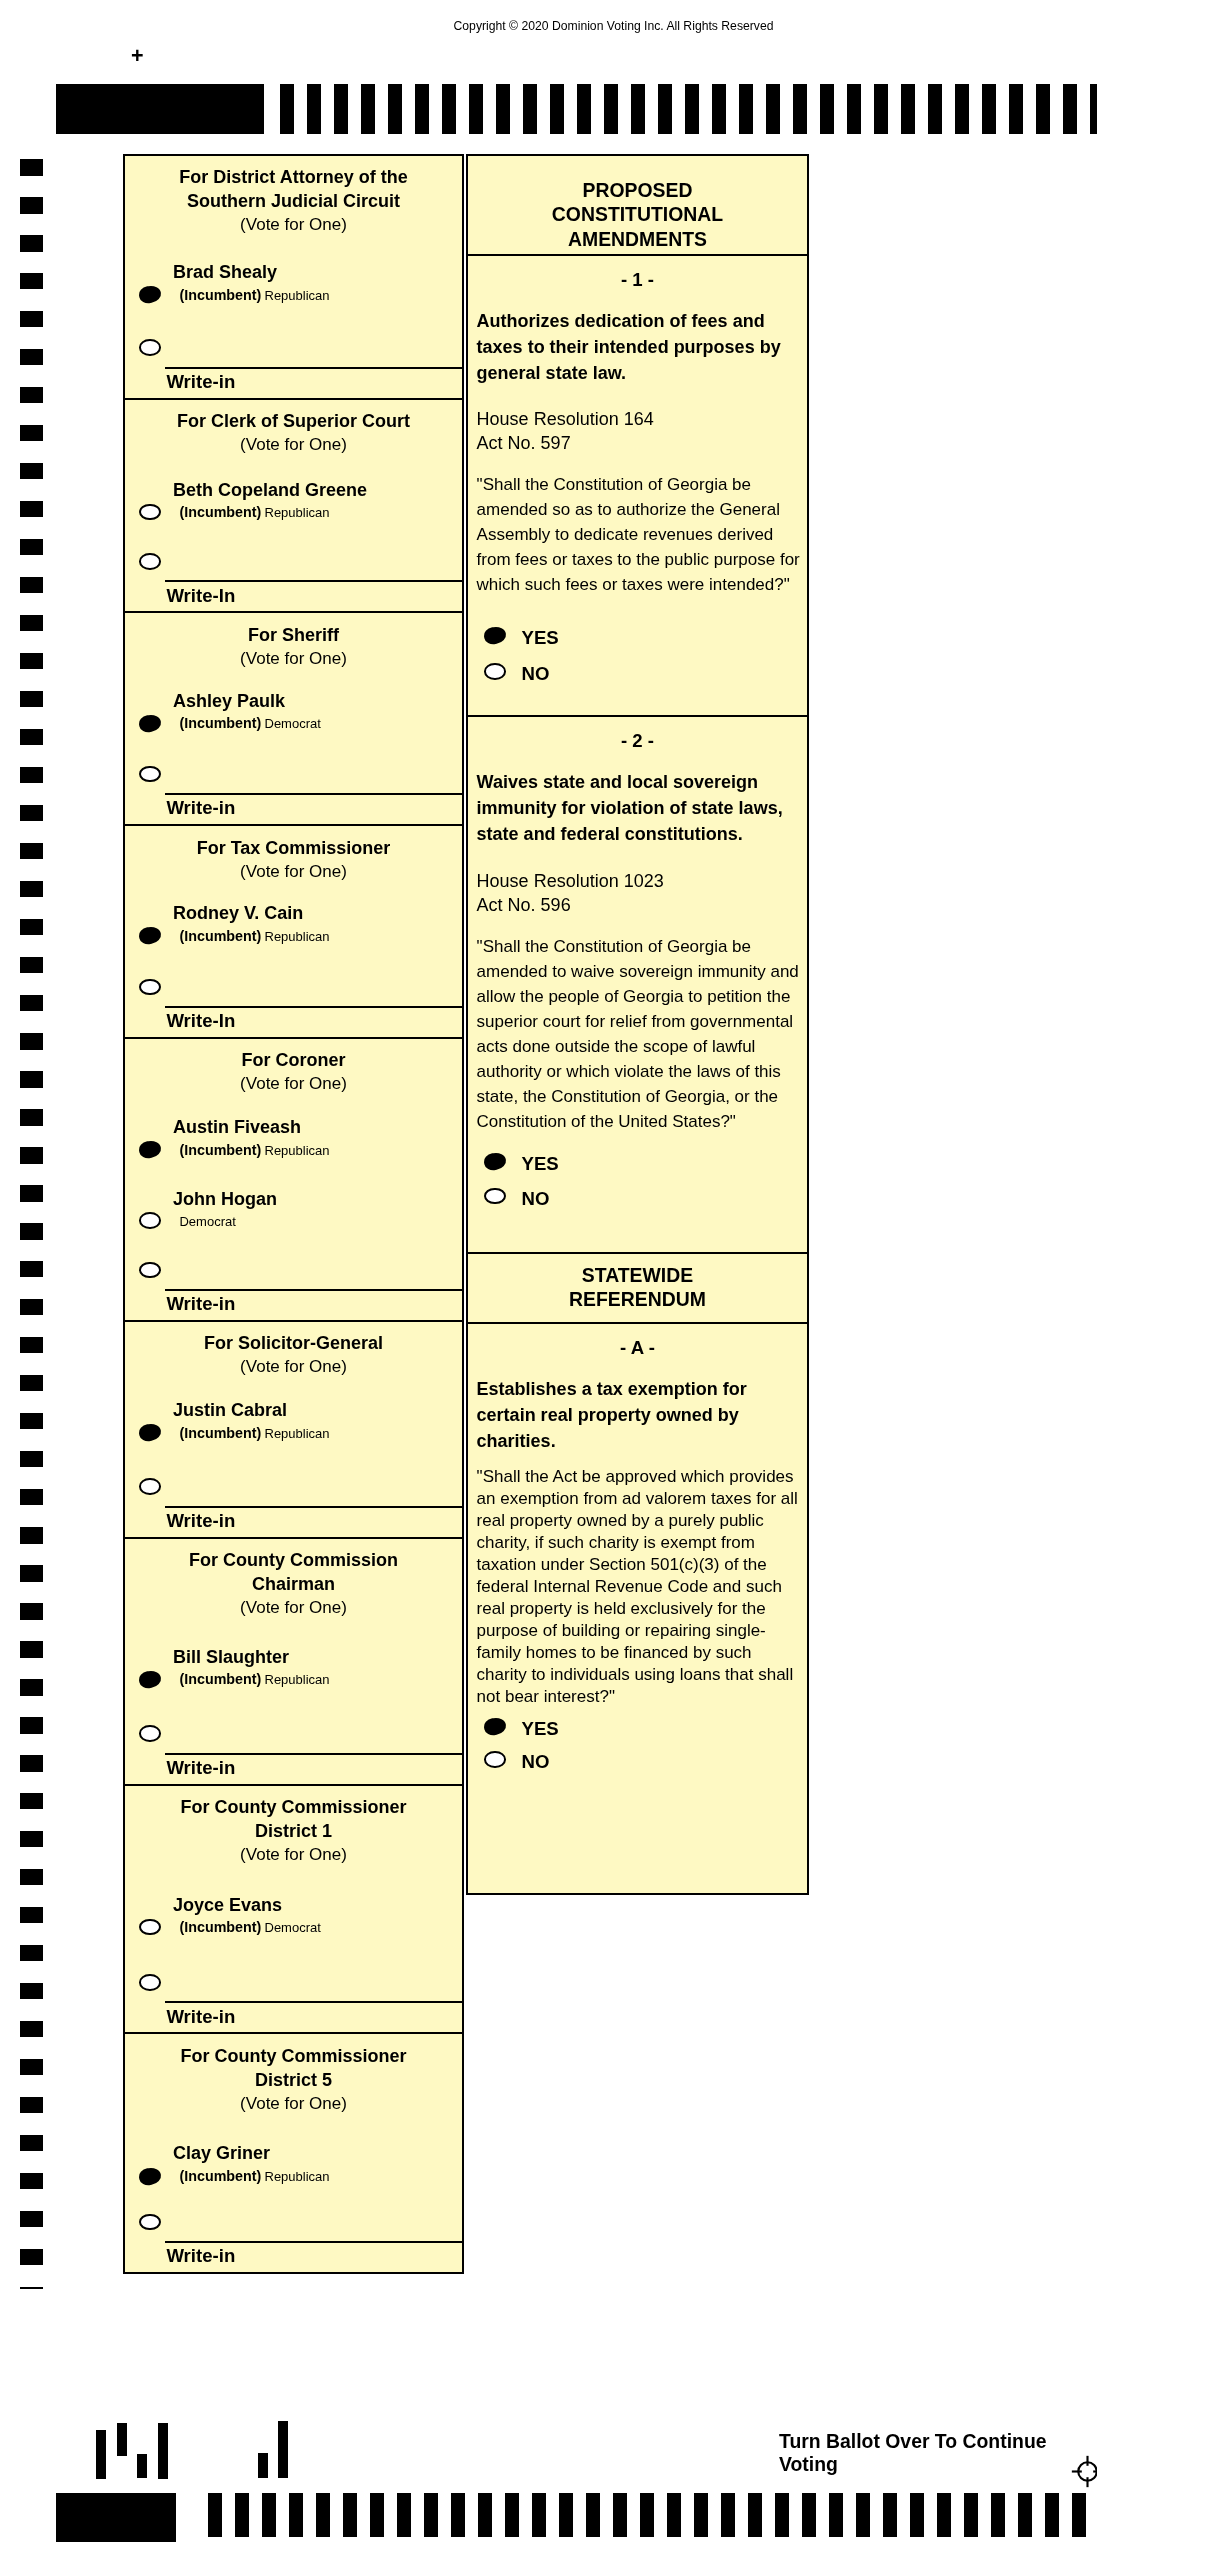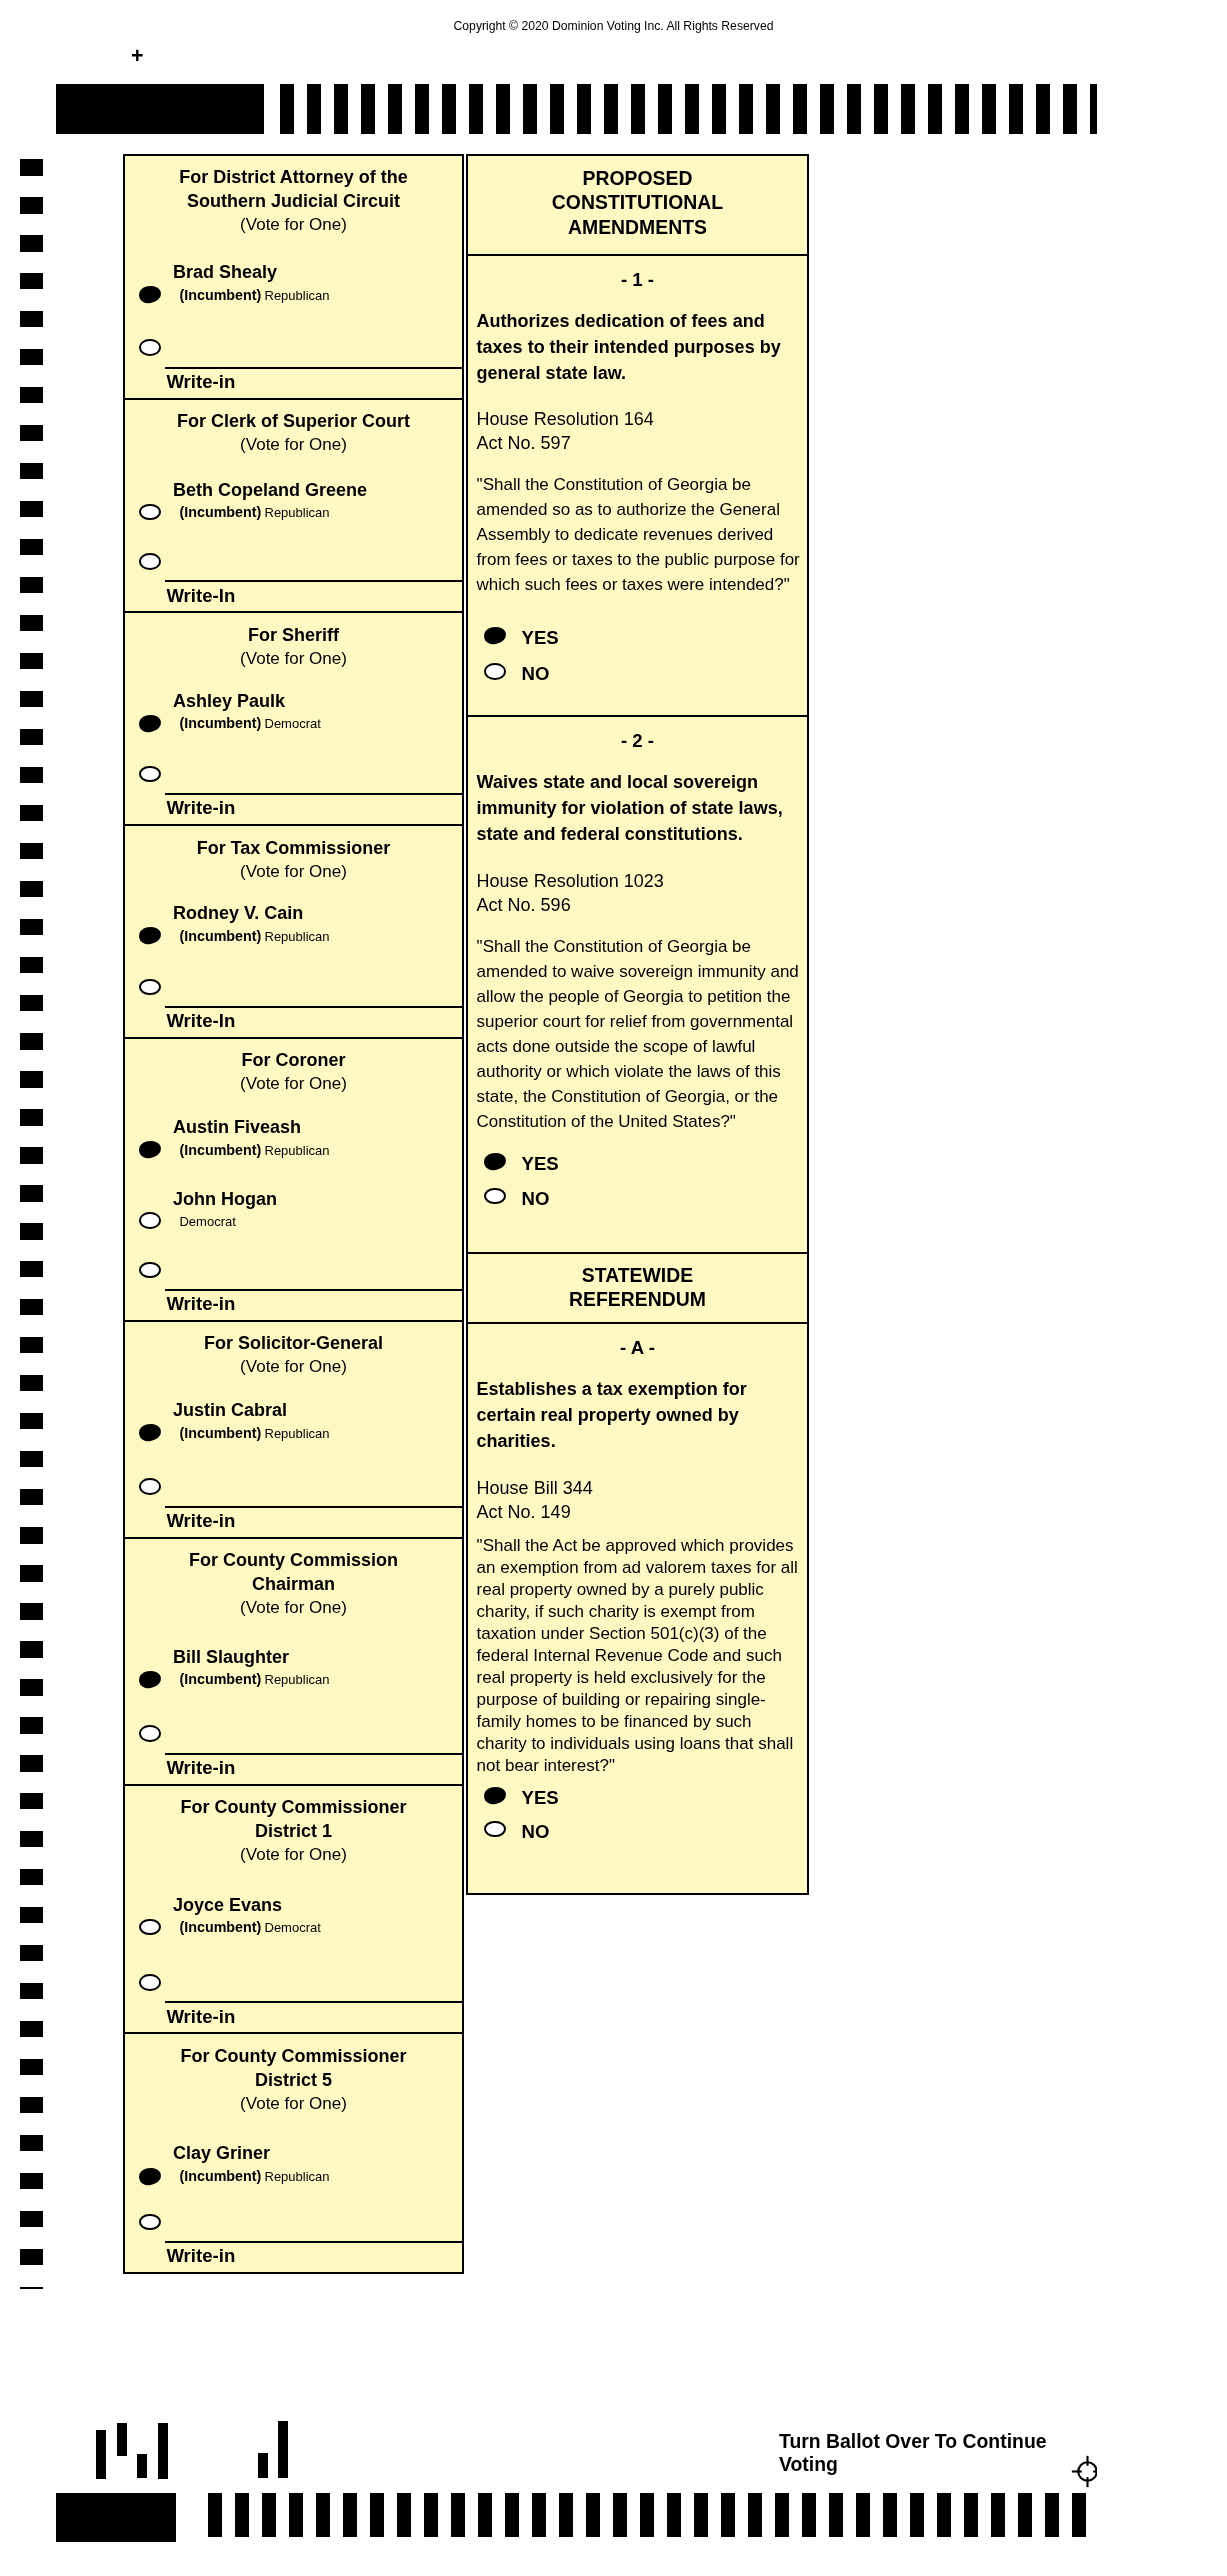--- a/index.html
+++ b/index.html
@@ -43,21 +43,21 @@
   .cname{font-weight:bold;font-size:18px;line-height:22px}
   .cline2{margin-left:6.5px;margin-top:3.6px}
   .qual{font-weight:bold;font-size:14.3px}
   .party{font-size:13px}
   .wi-oval{position:absolute;left:14.3px;bottom:42px}
   .writein{position:absolute;left:40px;right:0;bottom:1.4px;border-top:2.2px solid #000;
            font-weight:bold;font-size:18.6px;padding:2.2px 0 3.6px 1.4px}
 
   
   .colhead{font-weight:bold;font-size:19.4px;line-height:24.4px;text-align:center;
-           white-space:pre-line;padding-top:10px}
+           white-space:pre-line;padding-top:22px}
   .mnum{font-weight:bold;font-size:18.6px;text-align:center;margin-top:13px}
   .msum{font-weight:bold;font-size:18px;line-height:26px;margin:17px 8.6px 0;white-space:pre-line}
   .mref{font-size:18px;line-height:24px;margin:21.5px 8.6px 0;white-space:pre-line}
   .mq{font-size:17px;line-height:25px;margin:17px 5.7px 0 8.6px;white-space:pre-line}
   .mq.tight{line-height:22px;margin-top:11.5px}
   .choice{display:flex;align-items:flex-start;margin-left:16px}
   .choice .oval{margin-right:16px}
   .chlabel{font-weight:bold;font-size:18.6px}
 </style>
 </head>
@@ -230,22 +230,20 @@
         <span class="chlabel">NO</span>
       </div>
     </section>
 
     <section class="box colhead" style="height:72px;padding-top:8.6px">STATEWIDE
 REFERENDUM</section>
 
     <section class="box" style="height:573px">
       <div class="mnum">- A -</div>
       <div class="msum">Establishes a tax exemption for certain real property owned by charities.</div>
-      <div class="mref">House Bill 344
-Act No. 149</div>
       <div class="mq tight">"Shall the Act be approved which provides an exemption from ad valorem taxes for all real property owned by a purely public charity, if such charity is exempt from taxation under Section 501(c)(3) of the federal Internal Revenue Code and such real property is held exclusively for the purpose of building or repairing single-family homes to be financed by such charity to individuals using loans that shall not bear interest?"</div>
       <div class="choice" style="margin-top:10px">
         <span class="oval filled"></span>
         <span class="chlabel">YES</span>
       </div>
       <div class="choice" style="margin-top:11.5px">
         <span class="oval"></span>
         <span class="chlabel">NO</span>
       </div>
     </section>

